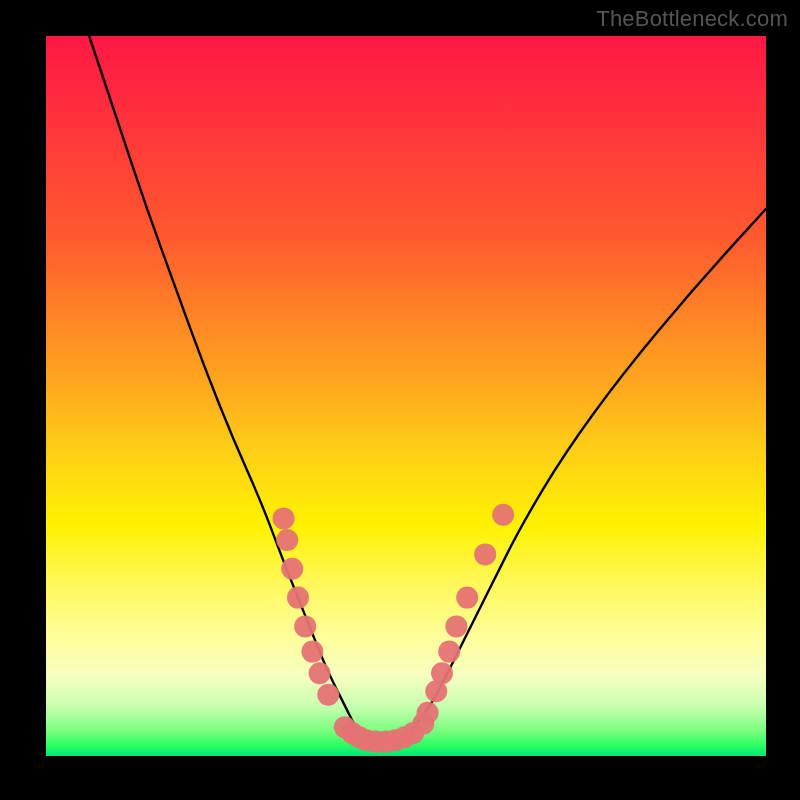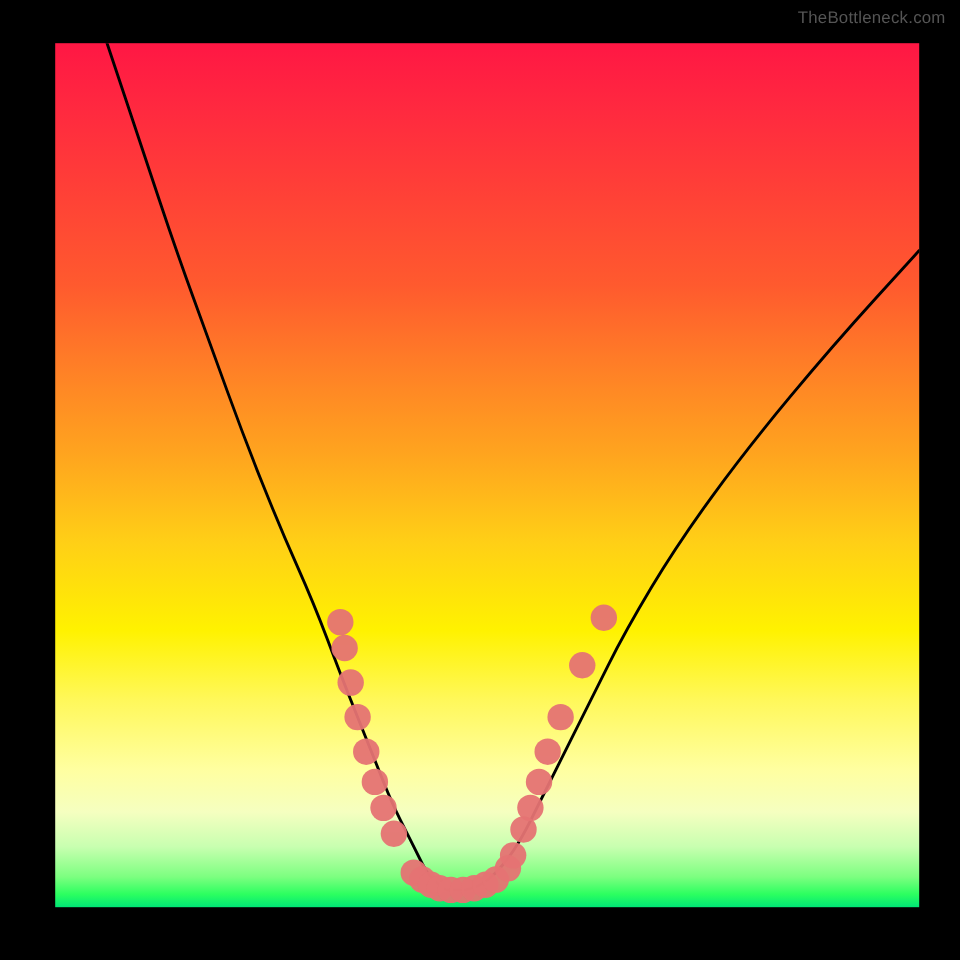--- a/index.html
+++ b/index.html
@@ -41,21 +41,21 @@
       #7cff80 96.5%,
       #2cff60 98.5%,
       #00e676 100%
     );
   }
   .watermark {
     position: absolute;
     top: 6px;
     right: 12px;
     color: #555;
-    font-size: 14px;
+    font-size: 22px;
     letter-spacing: 0.2px;
     user-select: none;
   }
   svg.overlay {
     position: absolute;
     left: 0;
     top: 0;
     width: 720px;
     height: 720px;
   }

